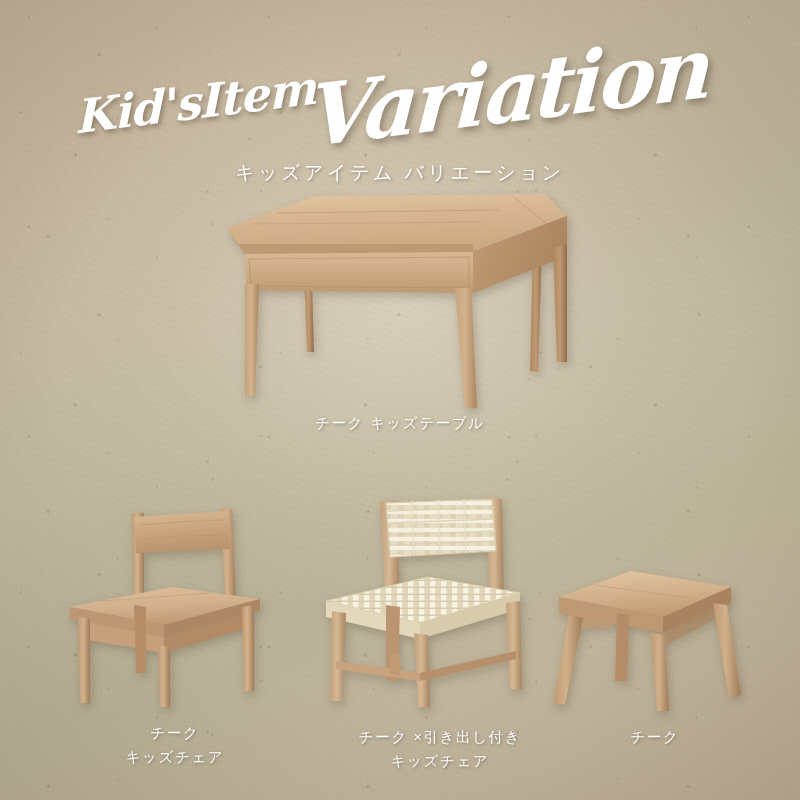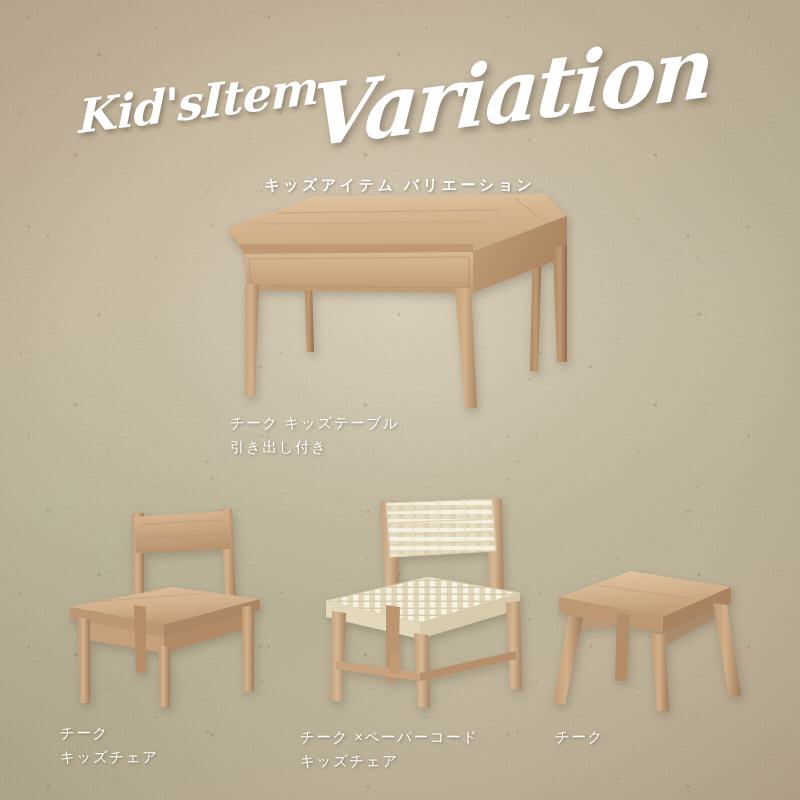--- a/index.html
+++ b/index.html
@@ -61,30 +61,29 @@
   }
   .title-var{
     font-family:"DejaVu Serif",serif;
     font-style:italic;font-weight:700;
     font-size:84px;color:#fff;letter-spacing:-3px;
     transform:rotate(-7deg) skewX(-11deg) translate(-10px,-6px);
     text-shadow:3px 4px 7px rgba(70,58,42,.42);
     white-space:nowrap;
   }
   .subtitle{
-    margin-top:20px;
-    font-size:15px;color:#ffffff;letter-spacing:3.5px;
+    margin-top:4px;
+    font-size:19px;color:#ffffff;letter-spacing:3.5px;
     text-shadow:1px 1px 3px rgba(80,68,50,.5);
-    font-weight:bold;
   }
 
   
   .caption{
     color:#ffffff;font-size:14.5px;line-height:1.65;letter-spacing:1.6px;
-    text-shadow:1px 1px 3px rgba(80,68,50,.55);
+    text-align:center;text-shadow:1px 1px 3px rgba(80,68,50,.55);
     white-space:nowrap;
   }
   .caption .l2{display:block;}
 
   
   .product{position:absolute;}
   #table-product{left:215px;top:180px;width:370px;}
   #table-caption{position:absolute;left:230px;top:412px;width:340px;}
   #chair-a{left:60px;top:495px;width:230px;}
   #chair-a-cap{position:absolute;left:60px;top:722px;width:230px;}
@@ -156,21 +155,20 @@
       <path d="M258 72 L352 36 L352 76 L258 113 Z" fill="url(#sideG)"></path>
 
       <path d="M30 104 L44 104 L40 216 L30 216 Z" fill="url(#legG)"></path>
       <path d="M240 108 L256 108 L262 228 L250 228 Z" fill="url(#legG)"></path>
       <path d="M338 68 L352 64 L352 182 L342 182 Z" fill="url(#legDk)"></path>
     </svg>
   </div>
 
   <div id="table-caption" class="caption">
     <span>チーク キッズテーブル</span>
-    <span class="l2">引き出し付き</span>
   </div>
 
   <div class="product" id="chair-a">
     <svg viewBox="0 0 230 215" xmlns="http://www.w3.org/2000/svg">
       <defs>
         <linearGradient id="cbackG" x1="0" y1="0" x2="0.2" y2="1">
           <stop offset="0%" stop-color="#dcba94"></stop>
             <stop offset="45%" stop-color="#cba882"></stop>
           <stop offset="100%" stop-color="#b9936d"></stop>
         </linearGradient>
@@ -259,21 +257,21 @@
       <path d="M186 120 L200 118 L202 206 L190 206 Z" fill="url(#bpostG)"></path>
       <path d="M66 122 L80 124 L78 198 L66 198 Z" fill="#bb9570"></path>
 
       <path d="M16 178 L100 190 L100 198 L16 186 Z" fill="#c8a37e"></path>
       <path d="M100 190 L196 168 L196 176 L100 198 Z" fill="#b78f6a"></path>
       <path d="M70 170 L80 171 L80 192 L70 191 Z" fill="#c09a74"></path>
     </svg>
   </div>
 
   <div id="chair-b-cap" class="caption">
-    <span>チーク ×ペーパーコード</span>
+    <span>チーク ×引き出し付き</span>
     <span class="l2">キッズチェア</span>
   </div>
 
   <div class="product" id="stool">
     <svg viewBox="0 0 210 160" xmlns="http://www.w3.org/2000/svg">
       <defs>
         <linearGradient id="stTop" x1="0" y1="0" x2="0.25" y2="1">
           <stop offset="0%" stop-color="#e3c6a4"></stop>
             <stop offset="50%" stop-color="#d4b48e"></stop>
           <stop offset="100%" stop-color="#c29d76"></stop>

